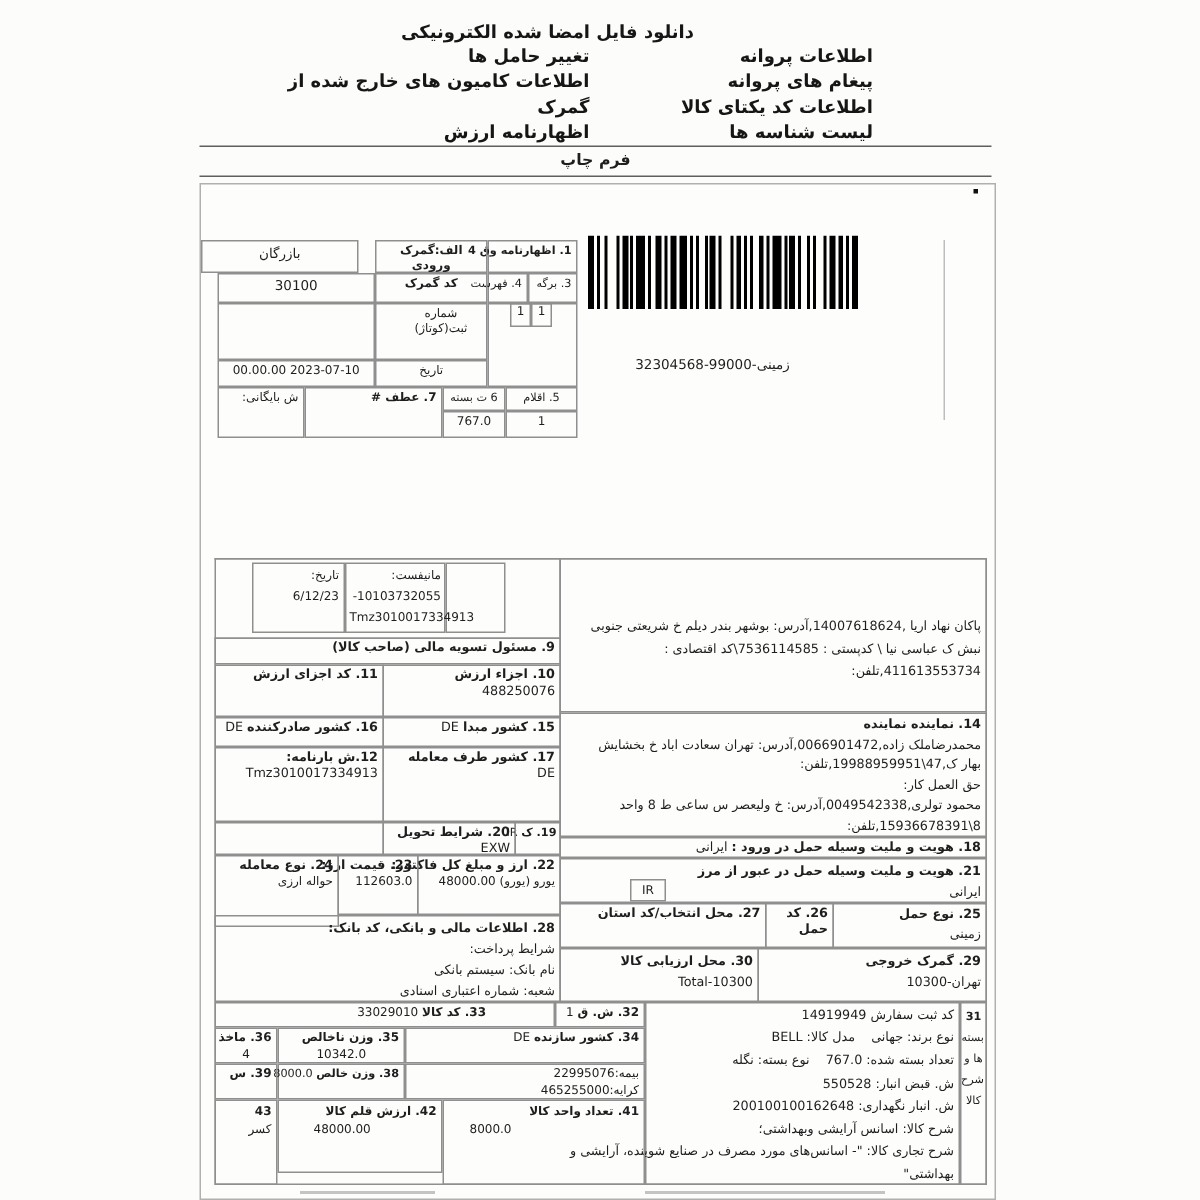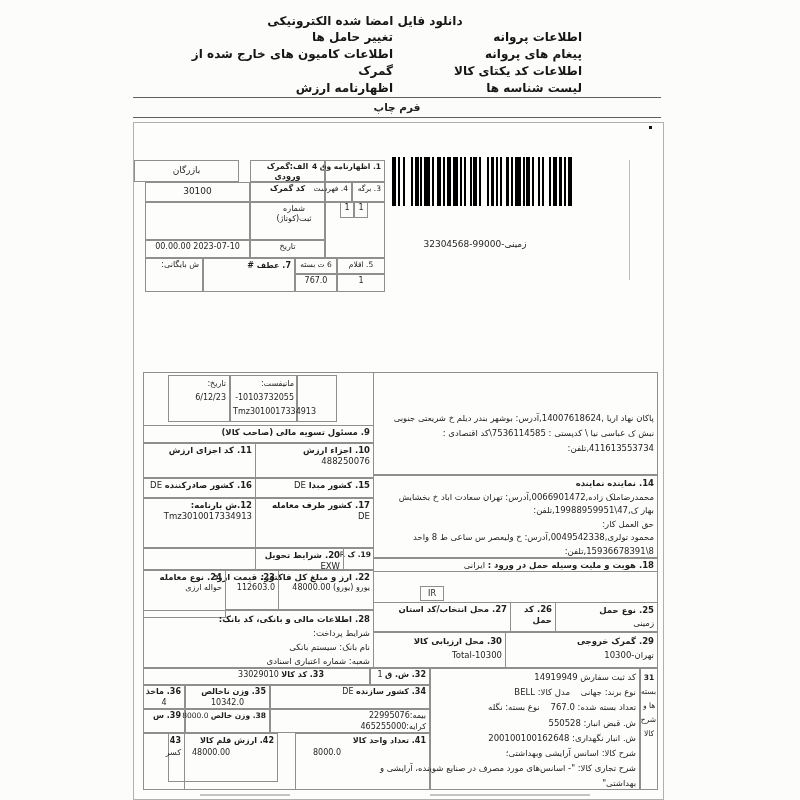--- a/index.html
+++ b/index.html
@@ -150,20 +150,24 @@
     <div class="lbl">14. نماینده نماینده</div>
     <div class="nw">محمدرضاملک زاده,0066901472,آدرس: تهران سعادت اباد خ بخشایش</div>
     <div class="nw">بهار ک,47\19988959951,تلفن:</div>
     <div class="nw">حق العمل کار:</div>
     <div class="nw">محمود تولری,0049542338,آدرس: خ ولیعصر س ساعی ط 8 واحد</div>
     <div class="nw">8\15936678391,تلفن:</div>
   </div>
 
   <div class="c s85 nw" style="left:373px;top:558px;width:285px;height:14px;padding:0 3px;line-height:12px;"><span class="lbl">18. هویت و ملیت وسیله حمل در ورود :</span> <span>ایرانی</span></div>
 
+  <div class="c s85" style="left:373px;top:572px;width:285px;height:30px;line-height:14px;">
+    <div class="lbl">21. هویت و ملیت وسیله حمل در عبور از مرز</div>
+    <div>ایرانی</div>
+  </div>
   <div class="c s8 ctr ltr" style="left:420px;top:586px;width:24px;height:15px;padding:0;line-height:13px;"><span>IR</span></div>
 
   <div class="c s85" style="left:555px;top:602px;width:103px;height:30px;line-height:13px;">
     <div class="lbl">25. نوع حمل</div>
     <div>زمینی</div>
   </div>
   <div class="c s85" style="left:510px;top:602px;width:46px;height:30px;"><span class="lbl">26. کد حمل</span></div>
   <div class="c s85" style="left:373px;top:602px;width:138px;height:30px;"><span class="lbl">27. محل انتخاب/کد استان</span></div>
 
   <div class="c s85" style="left:505px;top:632px;width:153px;height:36px;line-height:14px;">
@@ -210,21 +214,21 @@
     <div class="nw">بیمه:22995076</div>
     <div class="nw">کرایه:465255000</div>
   </div>
   <div class="c s75 nw" style="left:185px;top:709px;width:85px;height:24px;"><span class="lbl">38. وزن خالص</span> <span>8000.0</span></div>
   <div class="c s8" style="left:143px;top:709px;width:42px;height:24px;"><span class="lbl">39. س</span></div>
 
   <div class="c s8" style="left:295px;top:733px;width:135px;height:57px;line-height:12px;">
     <div class="lbl nw">41. تعداد واحد کالا</div>
     <div style="padding-left:14px;text-align:left;">8000.0</div>
   </div>
-  <div class="c s8" style="left:168px;top:733px;width:110px;height:49px;line-height:12px;">
+  <div class="c s8" style="left:185px;top:733px;width:110px;height:49px;line-height:12px;">
     <div class="lbl nw">42. ارزش قلم کالا</div>
     <div style="padding-left:20px;text-align:left;">48000.00</div>
   </div>
   <div class="c s8" style="left:143px;top:733px;width:42px;height:57px;line-height:12px;">
     <div class="lbl">43</div>
     <div>کسر</div>
   </div>
 
   <div class="smudge" style="left:200px;top:794px;width:90px;"></div>
   <div class="smudge" style="left:430px;top:794px;width:160px;"></div>

